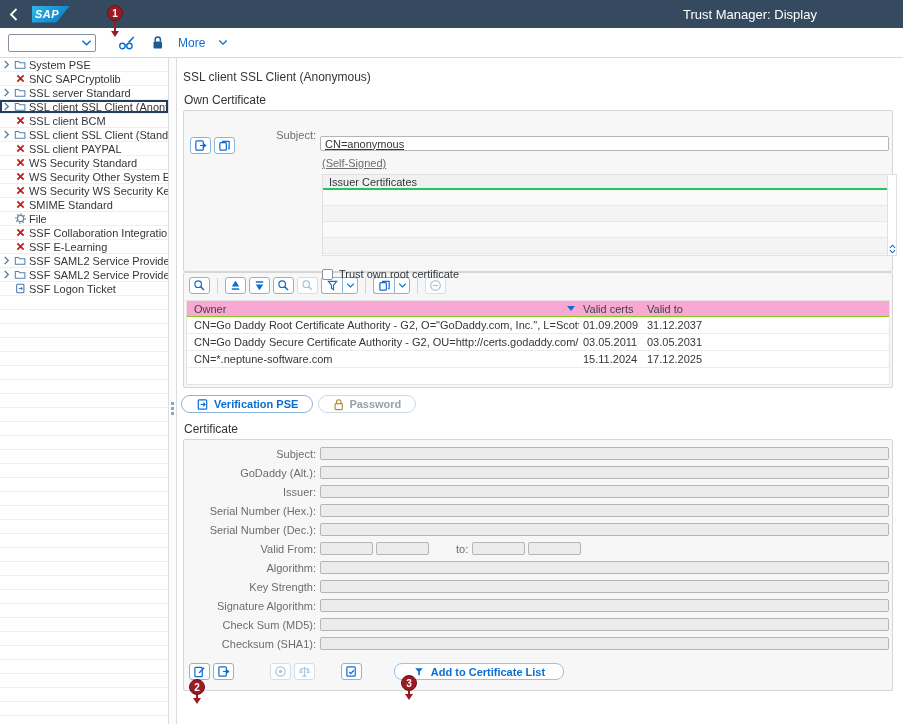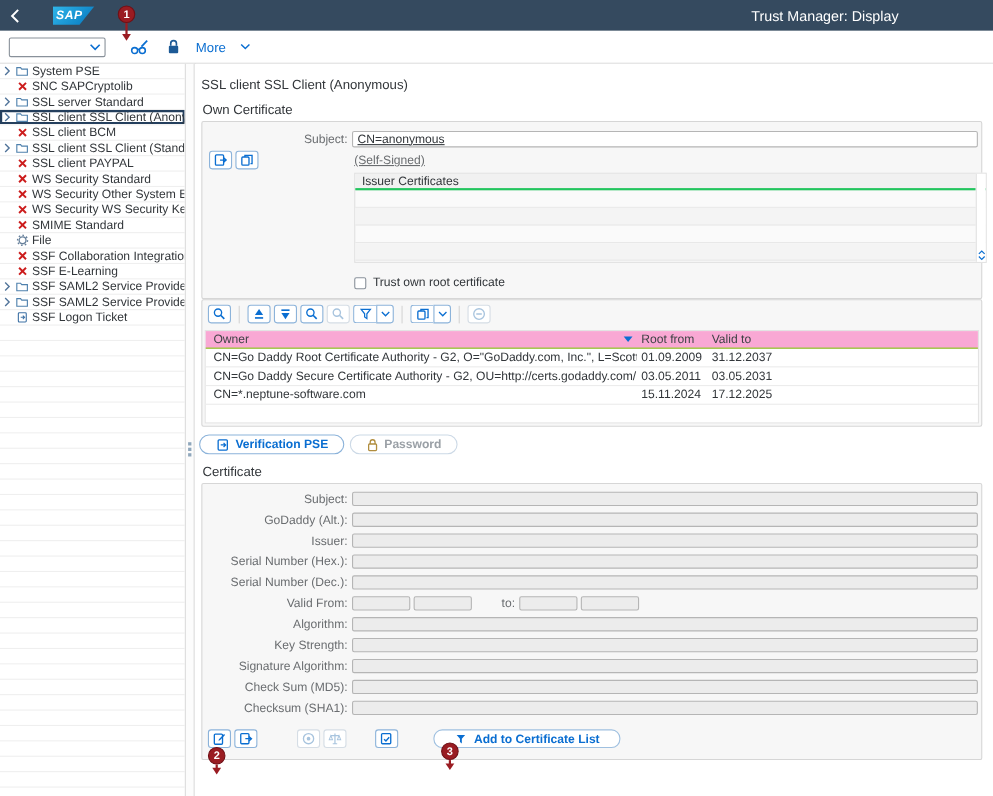--- a/index.html
+++ b/index.html
@@ -4,21 +4,21 @@
 <style>
   * { margin:0; padding:0; box-sizing:border-box; }
   body { background:#e9e9e9; font-family:"Liberation Sans", sans-serif; }
   .app { position:relative; width:903px; height:724px; background:#fff; overflow:hidden;
          color:#32363a; font-size:11px; }
 
   
   .hdr { position:absolute; top:0; left:0; width:903px; height:28px; background:#354a5f;
          display:flex; align-items:center; }
   .back { width:26px; display:flex; justify-content:center; cursor:pointer; }
-  .sap-logo { width:38px; height:17px; margin-left:22px;
+  .sap-logo { width:38px; height:17px; margin-left:6px;
               background:linear-gradient(135deg,#30b6ea 0%,#0b7fc4 85%);
               clip-path:polygon(0 0,100% 0,64% 100%,0 100%);
               display:flex; align-items:center; color:#fff; font-weight:bold;
               font-style:italic; font-size:11px; padding-left:3px; letter-spacing:.5px; }
   .hdr-title { position:absolute; left:683px; top:7px; color:#fff; font-size:13px; }
 
   
   .tbar { position:absolute; top:28px; left:0; width:903px; height:30px; background:#fff;
           border-bottom:1px solid #d9d9d9; display:flex; align-items:center; padding-left:8px; }
   .combo { width:88px; height:18px; border:1px solid #89919a; border-radius:2px; background:#fff;
@@ -50,21 +50,21 @@
   .panel { width:710px; border:1px solid #d6d6d6; background:#f7f7f7; border-radius:2px; }
 
   .frow { display:flex; align-items:center; }
   .flabel { width:130px; text-align:right; color:#6a6d70; padding-right:4px; flex:0 0 130px; }
   .rofield { height:13px; background:#ececec; border:1px solid #b5b5b5; border-radius:2px; flex:1; }
   .rofield.sm { flex:0 0 53px; }
 
   
   .own { height:162px; padding:8px 3px 0 6px; position:relative; }
   .subj-input { height:15px; background:#fff; border:1px solid #b5b5b5; border-radius:2px; flex:1;
-                display:flex; align-items:center; padding-left:4px; }
+                display:flex; align-items:center; padding-left:4px;margin-top:17px; }
   .subj-val { text-decoration:underline; color:#32363a; }
   .own-icons { position:absolute; left:6px; top:26px; display:flex; gap:3px; }
   .sqbtn { width:21px; height:17px; border:1px solid #8cb3da; border-radius:3px; background:#fff;
            color:#0a6ed1; display:flex; align-items:center; justify-content:center; cursor:pointer; }
   .sqbtn.dis { border-color:#d5dde5; color:#a8c4de; cursor:default; }
   .selfsigned { margin:6px 0 5px 132px; color:#6a6d70;text-decoration:underline; }
   .issuer-tbl { margin-left:132px; width:575px; height:82px; background:#fafafa;
                 border:1px solid #e0e0e0; position:relative; }
   .issuer-hdr { height:15px; background:#f1f1f1; border-bottom:2px solid #22c55e;
                 display:flex; align-items:center; padding-left:6px; color:#32363a; }
@@ -538,21 +538,21 @@
               </svg>
           </span>
         </button>
       </div>
       <div class="cl-table">
         <div class="cl-hrow">
           <span class="c-owner">
             <span>Owner</span>
             <span class="sort-tri"></span>
           </span>
-          <span class="c-from">Root from</span>
+          <span class="c-from">Valid certs</span>
           <span class="c-to">Valid to</span>
           <span class="c-fill"></span>
         </div>
         <div class="cl-row">
           <span class="c-owner">CN=Go Daddy Root Certificate Authority - G2, O="GoDaddy.com, Inc.", L=Scottsdale, SP=Arizona, C=US</span>
           <span class="c-from">01.09.2009</span>
           <span class="c-to">31.12.2037</span>
           <span class="c-fill"></span>
         </div>
         <div class="cl-row">

